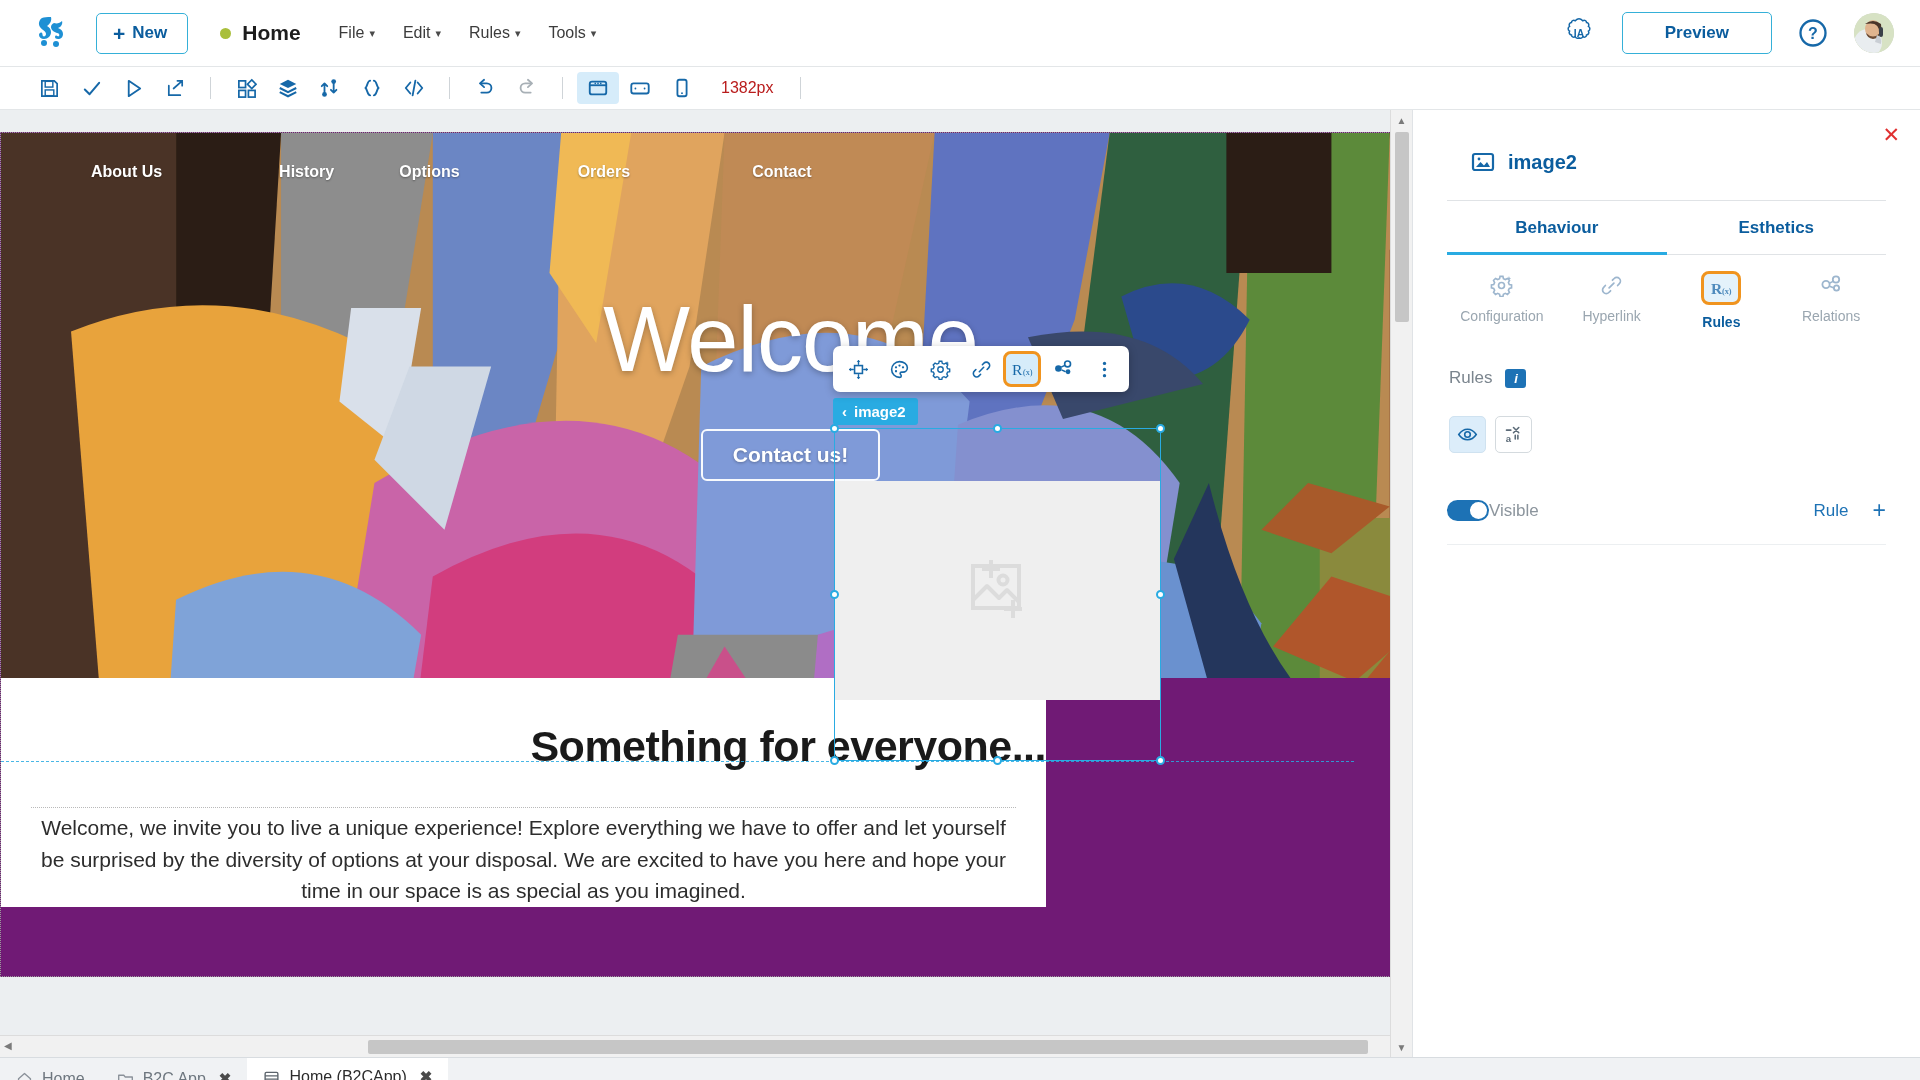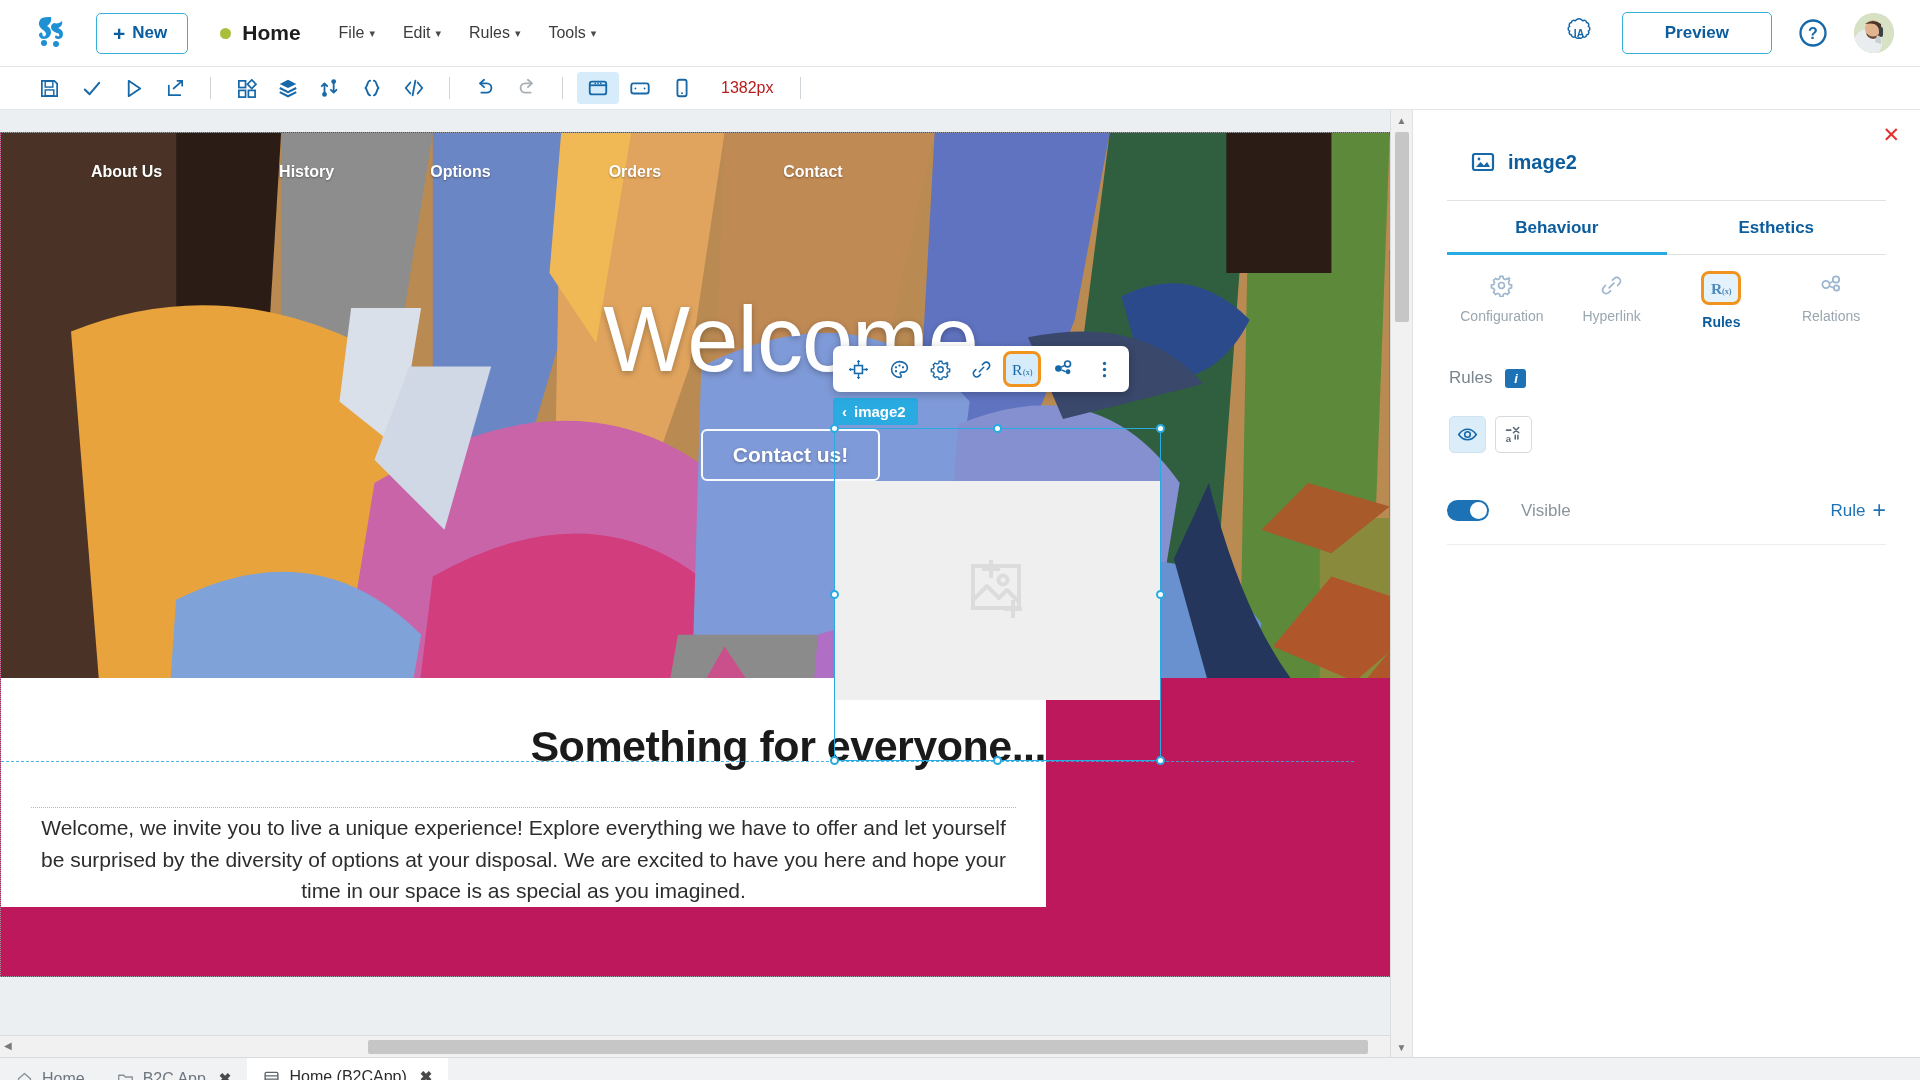--- a/index.html
+++ b/index.html
@@ -72,42 +72,42 @@
     background: #eceff1; position: relative;
     display: flex;
   }
   .canvas-scrollarea {
     width: 1390px; height: 100%;
     position: relative; overflow: hidden;
   }
   .page-frame {
     position: absolute; left: 0; top: 22px;
     width: 1581px; height: 845px;
-    background: #be185d;
+    background: #701a75;
     border: 1px dotted #9b9b9b;
     overflow: hidden;
   }
   .hero {
     position: relative; width: 100%; height: 545px;
     overflow: hidden;
   }
   .hero-bg { position: absolute; inset: 0; }
 
   .hero-nav {
     position: relative; z-index: 3;
     display: flex; padding-top: 30px;
   }
   .hero-nav a {
     color: #fff; font-size: 16px; font-weight: bold;
     text-decoration: none; text-shadow: 0 1px 2px rgba(0,0,0,.35);
     cursor: pointer;
   }
   .nav-about { margin-left: 90px; }
   .nav-history { margin-left: 117px; }
-  .nav-options { margin-left: 96px; }
+  .nav-options { margin-left: 65px; }
   .nav-orders { margin-left: 118px; }
   .nav-contact { margin-left: 122px; }
   .hero-avatar {
     position: absolute; right: 62px; top: 20px; z-index: 4;
     width: 50px; height: 50px; border-radius: 50%;
     overflow: hidden; background: #cfd8c3;
   }
   .hero-center { position: relative; z-index: 3; text-align: center; margin-top: 112px; }
   .welcome-h1 {
     font-size: 92px; color: #fff; font-weight: normal;
@@ -253,22 +253,22 @@
     padding-bottom: 22px; border-bottom: 1px solid #eceff1;
   }
   .toggle {
     width: 42px; height: 21px; border-radius: 11px; background: #1d72b5;
     position: relative; cursor: pointer; flex-shrink: 0;
   }
   .toggle .knob {
     position: absolute; right: 2px; top: 2px;
     width: 17px; height: 17px; border-radius: 50%; background: #fff;
   }
-  .vis-lbl { margin-left: 32px; font-size: 17px; color: #8c959d; }
-  .rule-add { margin-left: auto; display: flex; align-items: center; gap: 7px; cursor: pointer; padding-left: 20px; }
+  .vis-lbl { margin-left: 0; font-size: 17px; color: #8c959d; }
+  .rule-add { margin-left: auto; display: flex; align-items: center; gap: 24px; cursor: pointer; padding-left: 20px; }
   .rule-add-lbl { font-size: 17px; color: #1d72b5; }
   .rule-plus { font-size: 23px; color: #1d72b5; line-height: 1; }
 
   
   .bottombar {
     height: 43px; width: 100%;
     background: #f0f2f4; border-top: 1px solid #d8dce0;
     display: flex; align-items: stretch;
   }
   .btab {

